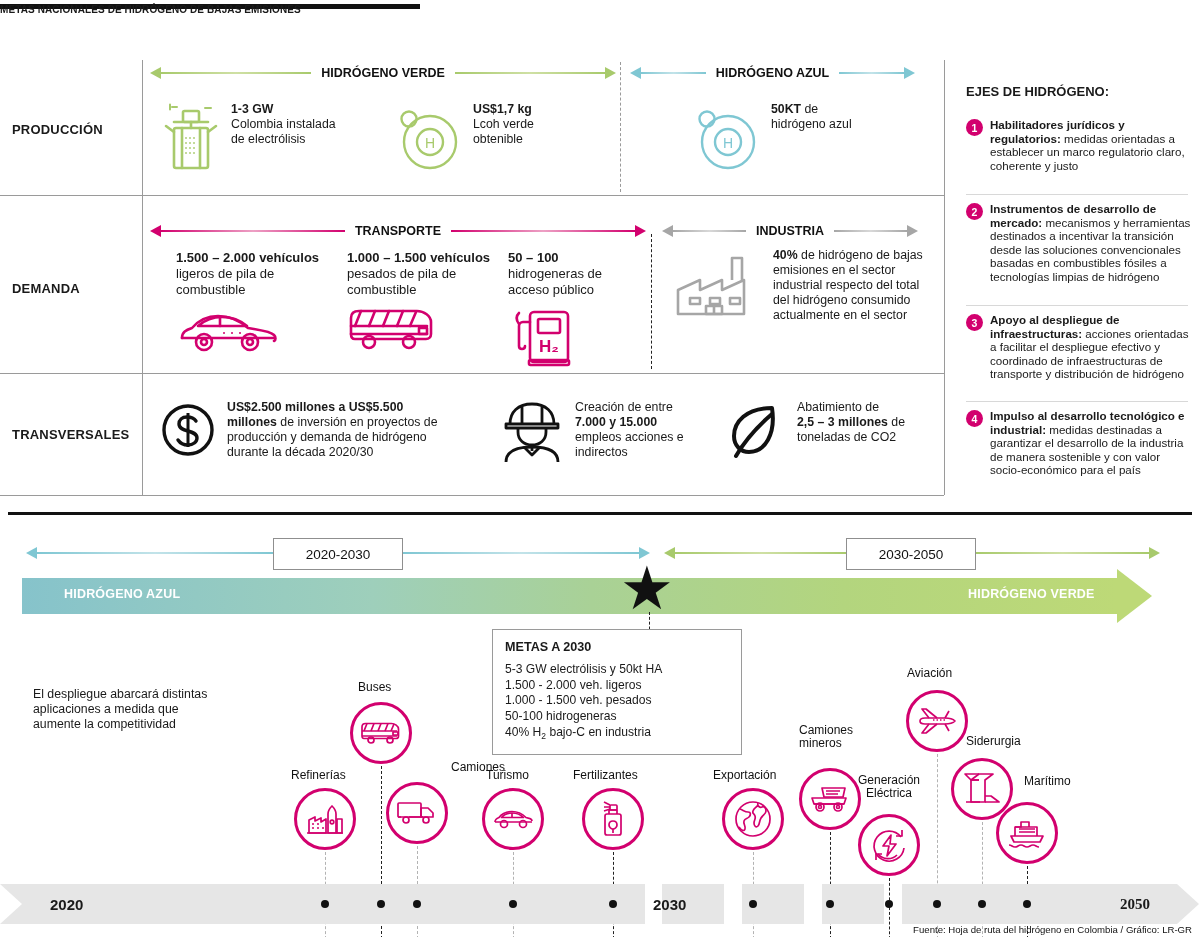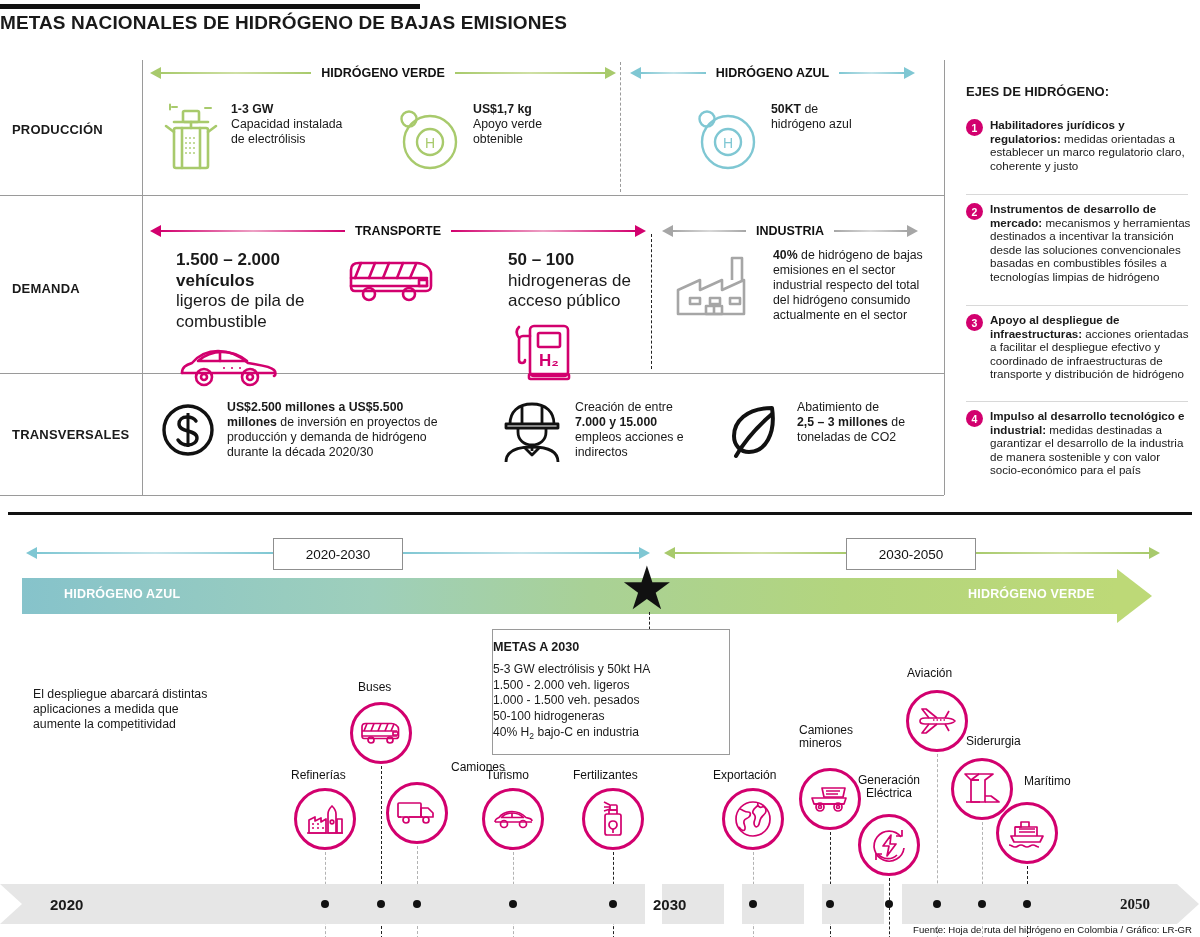--- a/index.html
+++ b/index.html
@@ -5,21 +5,21 @@
   html,body{margin:0;padding:0;}
   body{
     width:1200px;height:937px;background:#ffffff;
     font-family:"Liberation Sans", sans-serif;
     color:#1a1a1a;position:relative;overflow:hidden;
   }
   .root{position:relative;width:1200px;height:937px;}
 
   
   .top-rule{position:absolute;left:0;top:4px;width:420px;height:5px;background:#111;}
-  .title{position:absolute;left:0;top:12px;font-size:19px;font-weight:bold;letter-spacing:.1px;}
+  .title{position:absolute;left:0;top:4px;font-size:10px;font-weight:bold;letter-spacing:.1px;}
 
   
   .panel{position:absolute;left:0;top:52px;width:1200px;height:455px;}
   .vline{position:absolute;background:#9a9a9a;width:1px;}
   .hline{position:absolute;background:#9a9a9a;height:1px;}
   .dashline{position:absolute;width:0;border-left:1px dashed #9a9a9a;}
   .dashline-dark{position:absolute;width:0;border-left:1.5px dashed #222;}
 
   .rowlabel{position:absolute;font-size:13px;font-weight:bold;letter-spacing:.2px;}
 
@@ -40,21 +40,21 @@
   .bar-blue{background:linear-gradient(to right,#7fc7d3,#c2e3e9,#7fc7d3);}
   .bar-pink{background:linear-gradient(to right,#d2006e,#eda0c4,#d2006e);}
   .bar-gray{background:linear-gradient(to right,#a6a6a6,#d8d8d8,#a6a6a6);}
 
   .fact{position:absolute;display:flex;align-items:flex-start;}
   .fact .ic{flex:0 0 auto;display:flex;align-items:center;justify-content:center;}
   .fact .tx{font-size:12.3px;line-height:1.22;padding-left:9px;}
   .fact .tx b{font-weight:bold;}
 
   .factv{position:absolute;}
-  .factv .tx{font-size:17px;line-height:1.22;}
+  .factv .tx{font-size:13px;line-height:1.22;}
   .factv .ic{margin-top:6px;}
 
   
   .ejes{position:absolute;left:944px;top:52px;width:256px;height:455px;}
   .ejes-title{position:absolute;left:22px;top:32px;font-size:13px;font-weight:bold;}
   .eje{position:absolute;left:22px;width:226px;display:flex;}
   .eje .num{flex:0 0 auto;width:17px;height:17px;border-radius:50%;background:#d2006e;color:#fff;
             font-size:10.5px;font-weight:bold;display:flex;align-items:center;justify-content:center;margin-top:1px;}
   .eje .etx{font-size:11.6px;line-height:1.17;padding-left:7px;}
   .eje .etx b{font-weight:bold;}
@@ -71,21 +71,21 @@
 
   .gradbar{position:absolute;left:22px;top:66px;width:1130px;height:36px;}
   .gradbar .body{position:absolute;left:0;top:0;width:1095px;height:36px;
        background:linear-gradient(to right,#86c3cb 0%,#9ecfbb 32%,#a9d196 52%,#b3d57e 75%,#bdd977 100%);}
   .gradbar .tip{position:absolute;left:1095px;top:-9px;width:0;height:0;
        border-top:27px solid transparent;border-bottom:27px solid transparent;border-left:35px solid #bdd977;}
   .gradbar .lbl{position:absolute;top:9px;font-size:12.5px;font-weight:bold;color:#fff;letter-spacing:.2px;}
 
   .star{position:absolute;color:#111;font-size:60px;line-height:1;}
 
-  .metas{position:absolute;border:1px solid #9a9a9a;background:#fff;padding:10px 12px 12px 0;}
+  .metas{position:absolute;border:1px solid #9a9a9a;background:#fff;padding:10px 12px 12px 12px;}
   .metas h4{margin:0 0 8px 0;font-size:12.6px;font-weight:bold;}
   .metas p{margin:0;font-size:12.1px;line-height:1.3;}
   .metas .sub{font-size:8.5px;vertical-align:sub;}
 
   .intro{position:absolute;font-size:12.3px;line-height:1.24;}
 
   .node{position:absolute;}
   .node .circ{position:absolute;border:3px solid #d2006e;border-radius:50%;background:#fff;
        display:flex;align-items:center;justify-content:center;box-sizing:border-box;}
   .node .nlabel{position:absolute;font-size:12px;white-space:nowrap;color:#111;}
@@ -155,36 +155,36 @@
           <path d="M31 20v6"></path>
           <path d="M12 5h5M10 2.5v5" stroke-width="2"></path>
           <path d="M45 6h6" stroke-width="2"></path>
           <g stroke-width="1.8">
             <path d="M26 36h.01M30 36h.01M34 36h.01M26 41h.01M30 41h.01M34 41h.01M26 46h.01M30 46h.01M34 46h.01M26 51h.01M30 51h.01M34 51h.01"></path>
           </g>
         </svg>
       </span>
       <span class="tx">
         <b>1-3 GW</b><br>
-        <span>Capacidad instalada de electrólisis</span>
+        <span>Colombia instalada de electrólisis</span>
       </span>
     </div>
 
     <div class="fact" style="left:392px;top:50px;width:180px;">
       <span class="ic">
         <svg width="72" height="72" viewBox="0 0 72 72" fill="none" stroke="#a8ca6c" stroke-width="2.4">
           <circle cx="38" cy="40" r="26"></circle>
           <circle cx="38" cy="40" r="13"></circle>
           <circle cx="17" cy="17" r="7.5"></circle>
           <text x="38" y="45.5" font-size="14" fill="#a8ca6c" stroke="none" text-anchor="middle" font-family="Liberation Sans, sans-serif">H</text>
         </svg>
       </span>
       <span class="tx">
         <b>US$1,7 kg</b><br>
-        <span>Apoyo verde obtenible</span>
+        <span>Lcoh verde obtenible</span>
       </span>
     </div>
 
     <div class="fact" style="left:690px;top:50px;width:180px;">
       <span class="ic">
         <svg width="72" height="72" viewBox="0 0 72 72" fill="none" stroke="#7fc7d3" stroke-width="2.4">
           <circle cx="38" cy="40" r="26"></circle>
           <circle cx="38" cy="40" r="13"></circle>
           <circle cx="17" cy="17" r="7.5"></circle>
           <text x="38" y="45.5" font-size="14" fill="#7fc7d3" stroke="none" text-anchor="middle" font-family="Liberation Sans, sans-serif">H</text>
@@ -225,20 +225,24 @@
           <circle cx="28" cy="38" r="8"></circle>
             <circle cx="28" cy="38" r="3"></circle>
           <circle cx="74" cy="38" r="8"></circle>
             <circle cx="74" cy="38" r="3"></circle>
           <path d="M48 29h.01M56 29h.01M64 29h.01" stroke-width="2"></path>
         </svg>
       </div>
     </div>
 
     <div class="factv" style="left:347px;top:198px;width:160px;">
+      <div class="tx">
+        <b>1.000 – 1.500 vehículos</b><br>
+        <span>pesados de pila de combustible</span>
+      </div>
       <div class="ic">
         <svg width="88" height="50" viewBox="0 0 88 50" fill="none" stroke="#d2006e" stroke-width="2.6" stroke-linecap="round" stroke-linejoin="round">
           <path d="M4 14c0-5 3-7 8-7h58c7 0 14 5 14 11v12c0 3-2 5-5 5H8c-3 0-4-2-4-5z"></path>
           <path d="M4 22h76"></path>
           <path d="M14 7l-6 15M28 7l-6 15M42 7l-6 15M56 7l-6 15M69 8l-6 14"></path>
           <path d="M72 24h8v6h-8z"></path>
           <circle cx="22" cy="38" r="6"></circle>
             <circle cx="62" cy="38" r="6"></circle>
           <path d="M4 30h76"></path>
         </svg>

